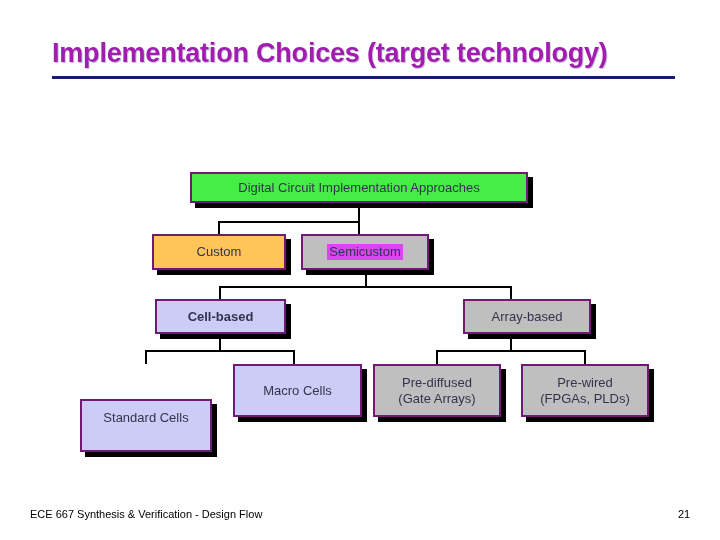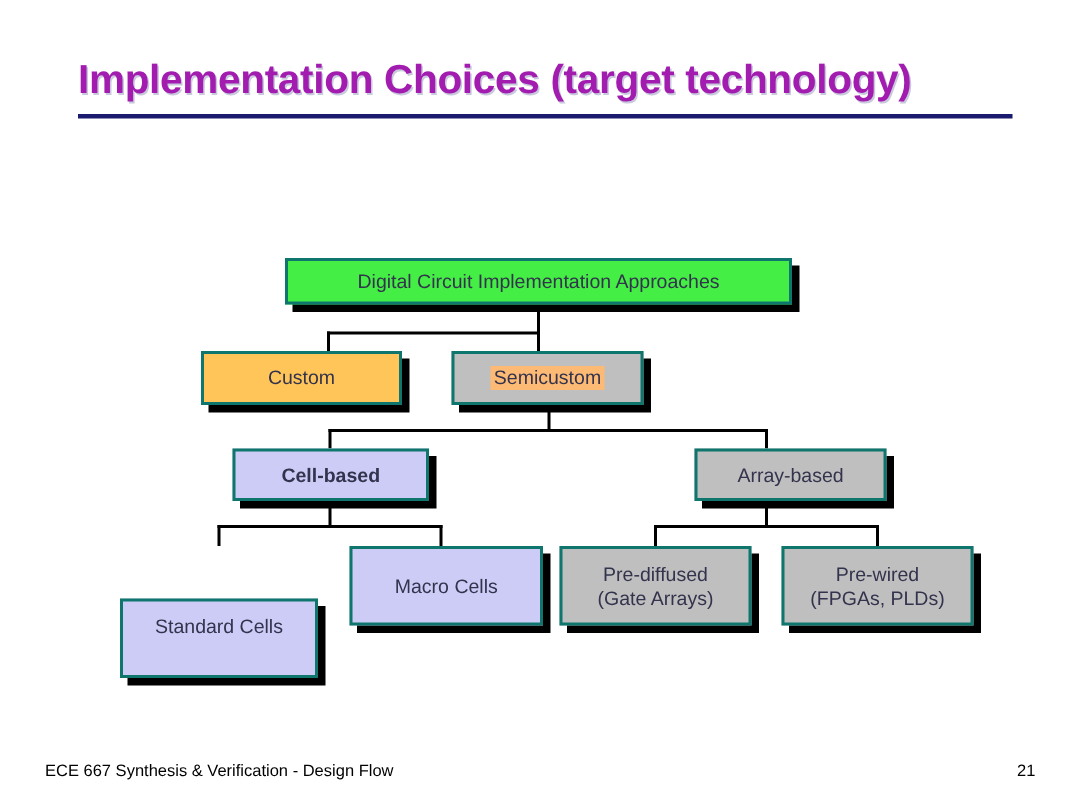--- a/index.html
+++ b/index.html
@@ -43,21 +43,21 @@
     position: absolute;
     left: 0;
     top: 0;
     width: 720px;
     height: 540px;
   }
 
   .node {
     position: absolute;
     box-sizing: border-box;
-    border: 2px solid #0f766e;
+    border: 2px solid #701a75;
     box-shadow: 5px 5px 0 0 #000000;
     color: #33334d;
     font-size: 13px;
     line-height: 16px;
     text-align: center;
     z-index: 3;
     display: block;
   }
   .node .txt {
     display: block;
@@ -72,21 +72,21 @@
   }
 
   
   .fill-green  { background: #44ee44; }
   .fill-orange { background: #ffc559; }
   .fill-gray   { background: #bfbfbf; }
   .fill-lav    { background: #ccccf7; }
 
   
   .hl {
-    background: #fdba74;
+    background: #d946ef;
     padding: 0 2px;
   }
 
   
   .line {
     position: absolute;
     background: #000000;
     z-index: 1;
   }
   .vline { width: 2px; }
@@ -147,21 +147,21 @@
   <div class="line hline" style="left:436px; top:350px; width:150px;"></div>
 
   <div class="line vline" style="left:436px; top:350px; height:14px;"></div>
 
   <div class="line vline" style="left:584px; top:350px; height:14px;"></div>
 
   <div class="node fill-green vcenter" style="left:190px; top:172px; width:338px; height:31px;">
     <span class="txt">Digital Circuit Implementation Approaches</span>
   </div>
 
-  <div class="node fill-orange vcenter" style="left:134px; top:234px; width:134px; height:36px;">
+  <div class="node fill-orange vcenter" style="left:152px; top:234px; width:134px; height:36px;">
     <span class="txt">Custom</span>
   </div>
 
   <div class="node fill-gray vcenter" style="left:301px; top:234px; width:128px; height:36px;">
     <span class="txt hl">Semicustom</span>
   </div>
 
   <div class="node fill-lav vcenter" style="left:155px; top:299px; width:131px; height:35px;font-weight:bold;">
     <span class="txt">Cell-based</span>
   </div>

